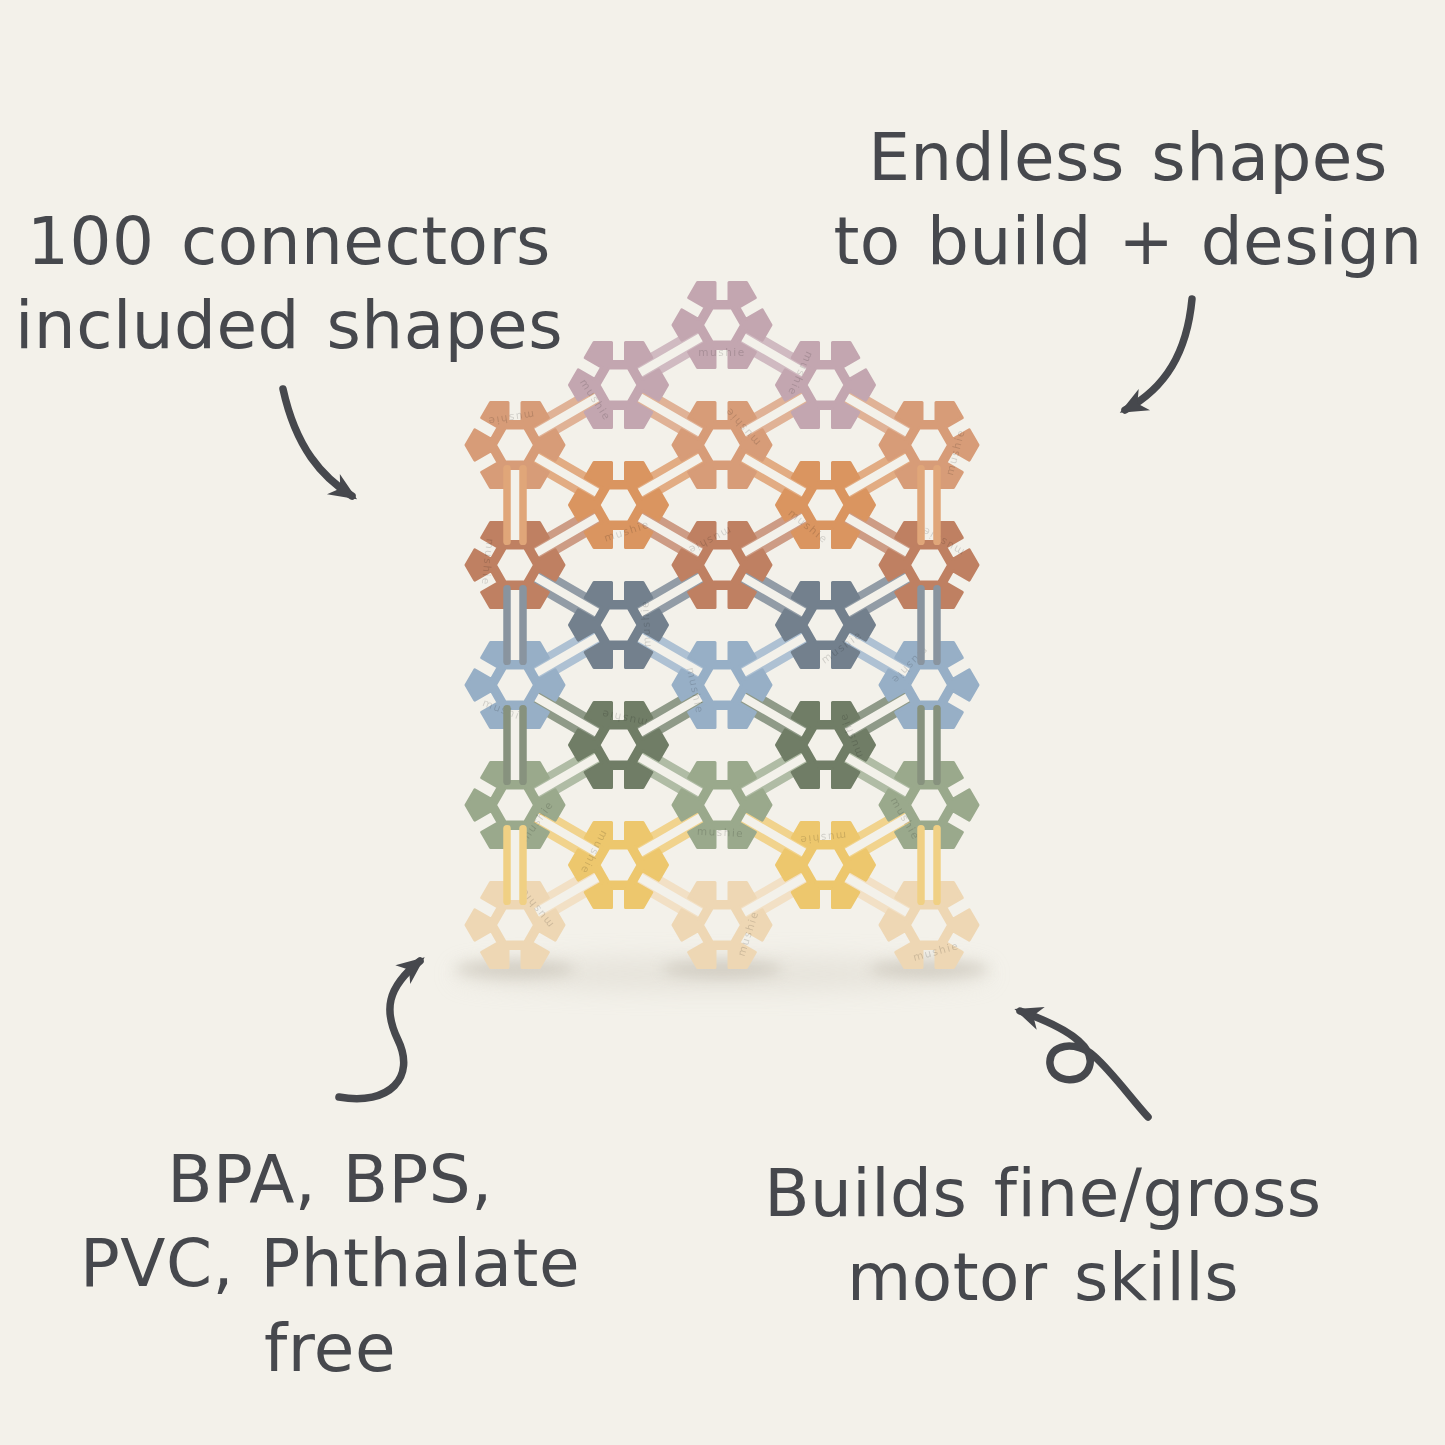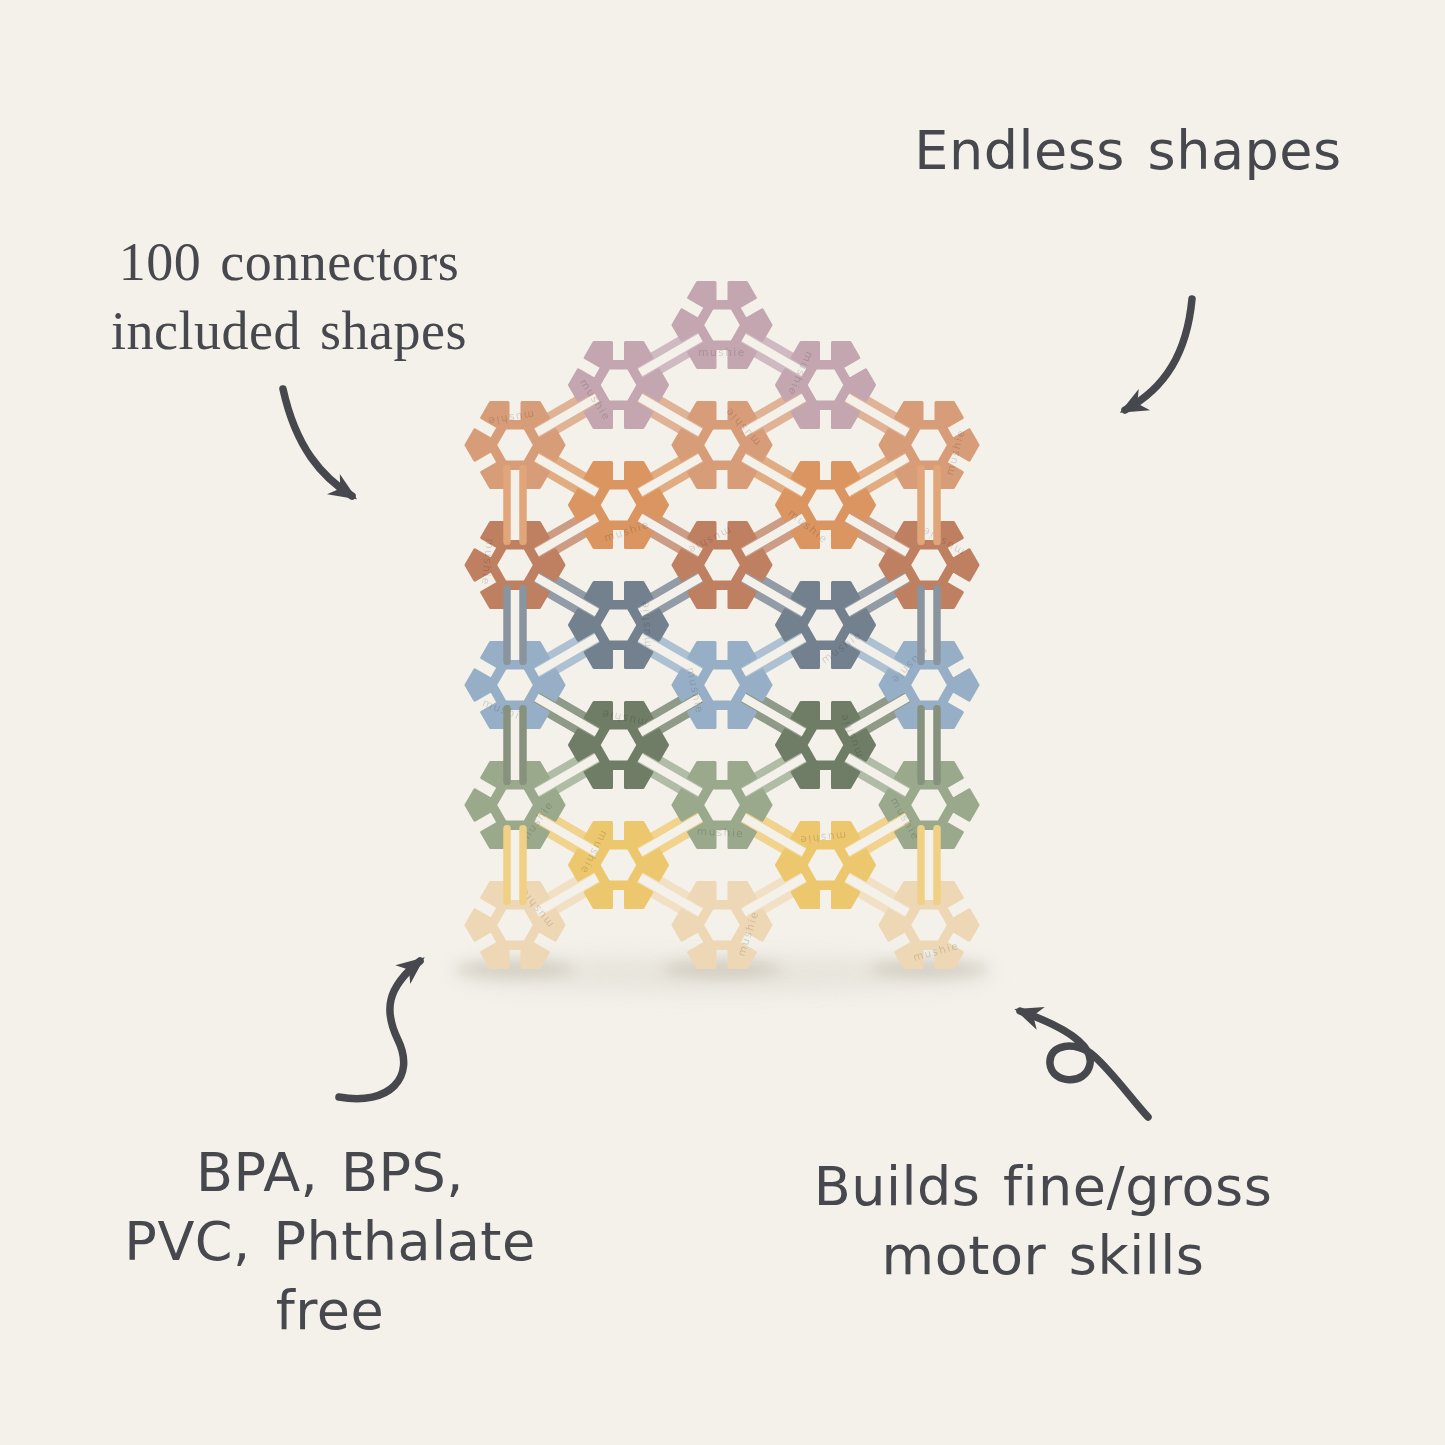--- a/index.html
+++ b/index.html
@@ -1,22 +1,22 @@
 <!DOCTYPE html>
 <html style="--ink: #46484d;"><head>
 <meta charset="utf-8">
 <style>
   :root { --ink:#46484d; }
   html,body{margin:0;padding:0;}
   body{width:1445px;height:1445px;background:#f3f1ea;font-family:"DejaVu Sans",sans-serif;}
   .stage{position:relative;width:1445px;height:1445px;overflow:hidden;}
   #scene{position:absolute;left:0;top:0;width:1445px;height:1445px;}
   .note{position:absolute;transform:translateX(-50%);text-align:center;color:var(--ink);
-        font-size:54px;line-height:1.28;letter-spacing:.5px;word-spacing:5px;white-space:nowrap;}
-  .note.tl{left:289px;top:228px;font-family:Liberation Serif, serif;}
+        font-size:66px;line-height:1.28;letter-spacing:.5px;word-spacing:5px;white-space:nowrap;}
+  .note.tl{left:289px;top:200px;}
   .note.tr{left:1128px;top:116px;}
   .note.bl{left:330px;top:1138px;}
   .note.br{left:1043px;top:1152px;}
   .blur{filter:blur(7px);}
   .blur2{filter:blur(12px);}
 </style>
 </head>
 <body style="background: rgb(243, 241, 234);">
 
 <div class="stage">
@@ -394,20 +394,21 @@
         </g>
       </g>
   </svg>
 
   <div class="note tl">
     <div>100 connectors</div>
     <div>included shapes</div>
   </div>
   <div class="note tr">
     <div>Endless shapes</div>
+    <div>to build + design</div>
   </div>
   <div class="note br">
     <div>Builds fine/gross</div>
     <div>motor skills</div>
   </div>
   <div class="note bl">
     <div>BPA, BPS,</div>
     <div>PVC, Phthalate</div>
     <div>free</div>
   </div>

